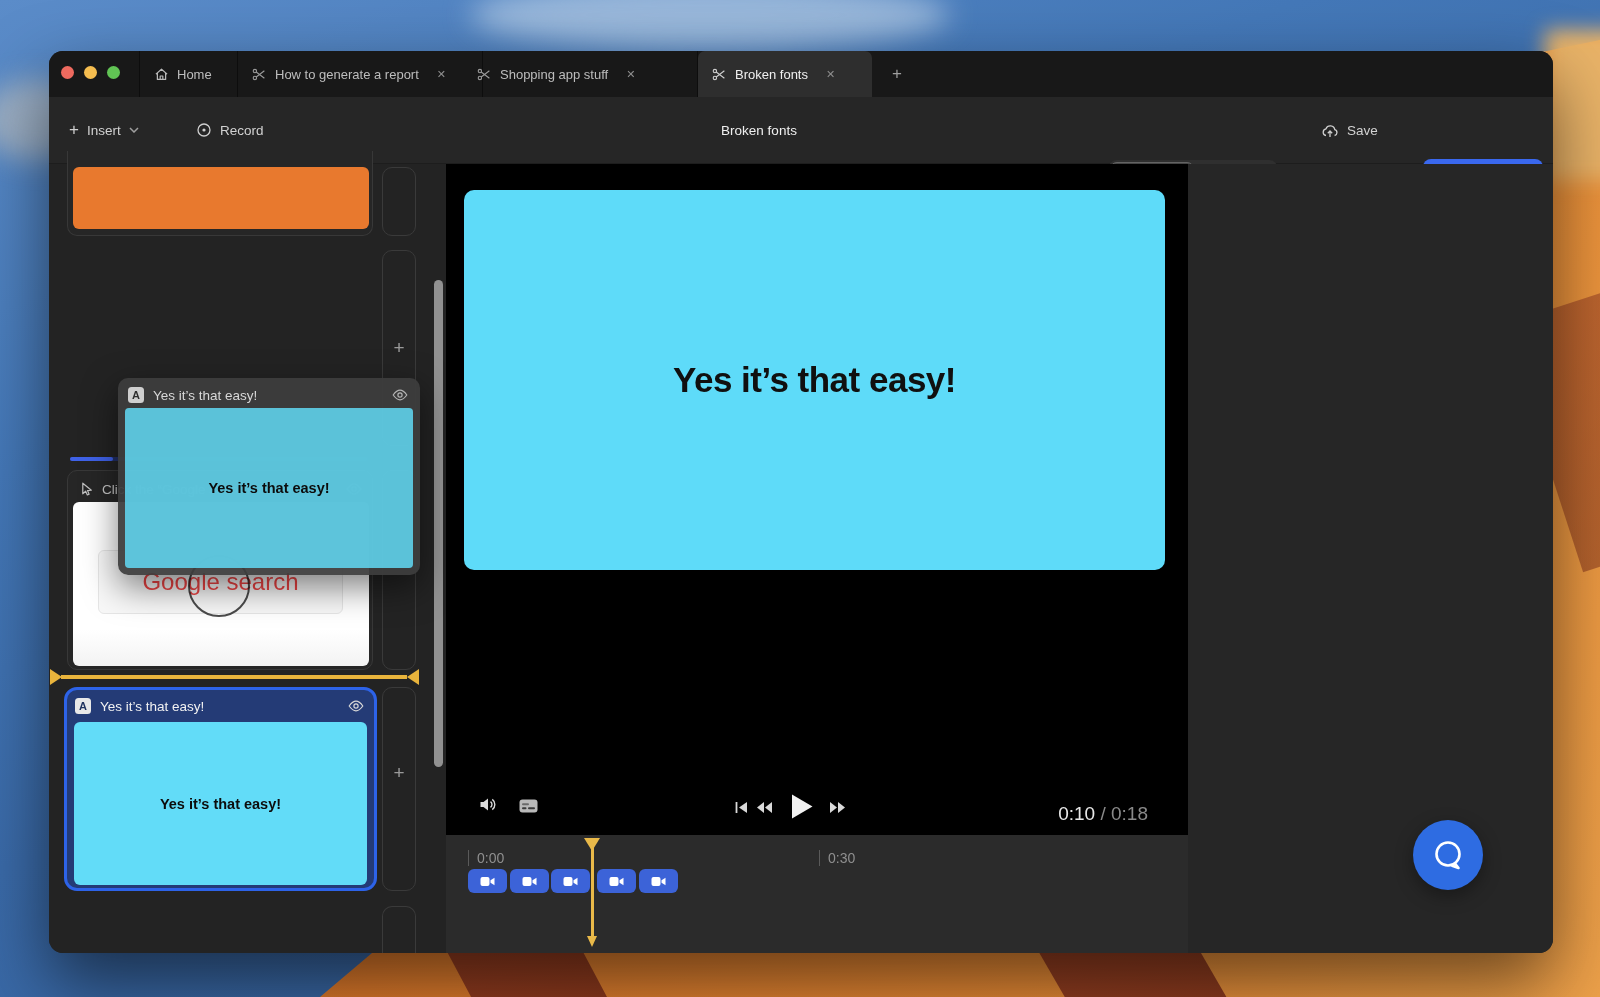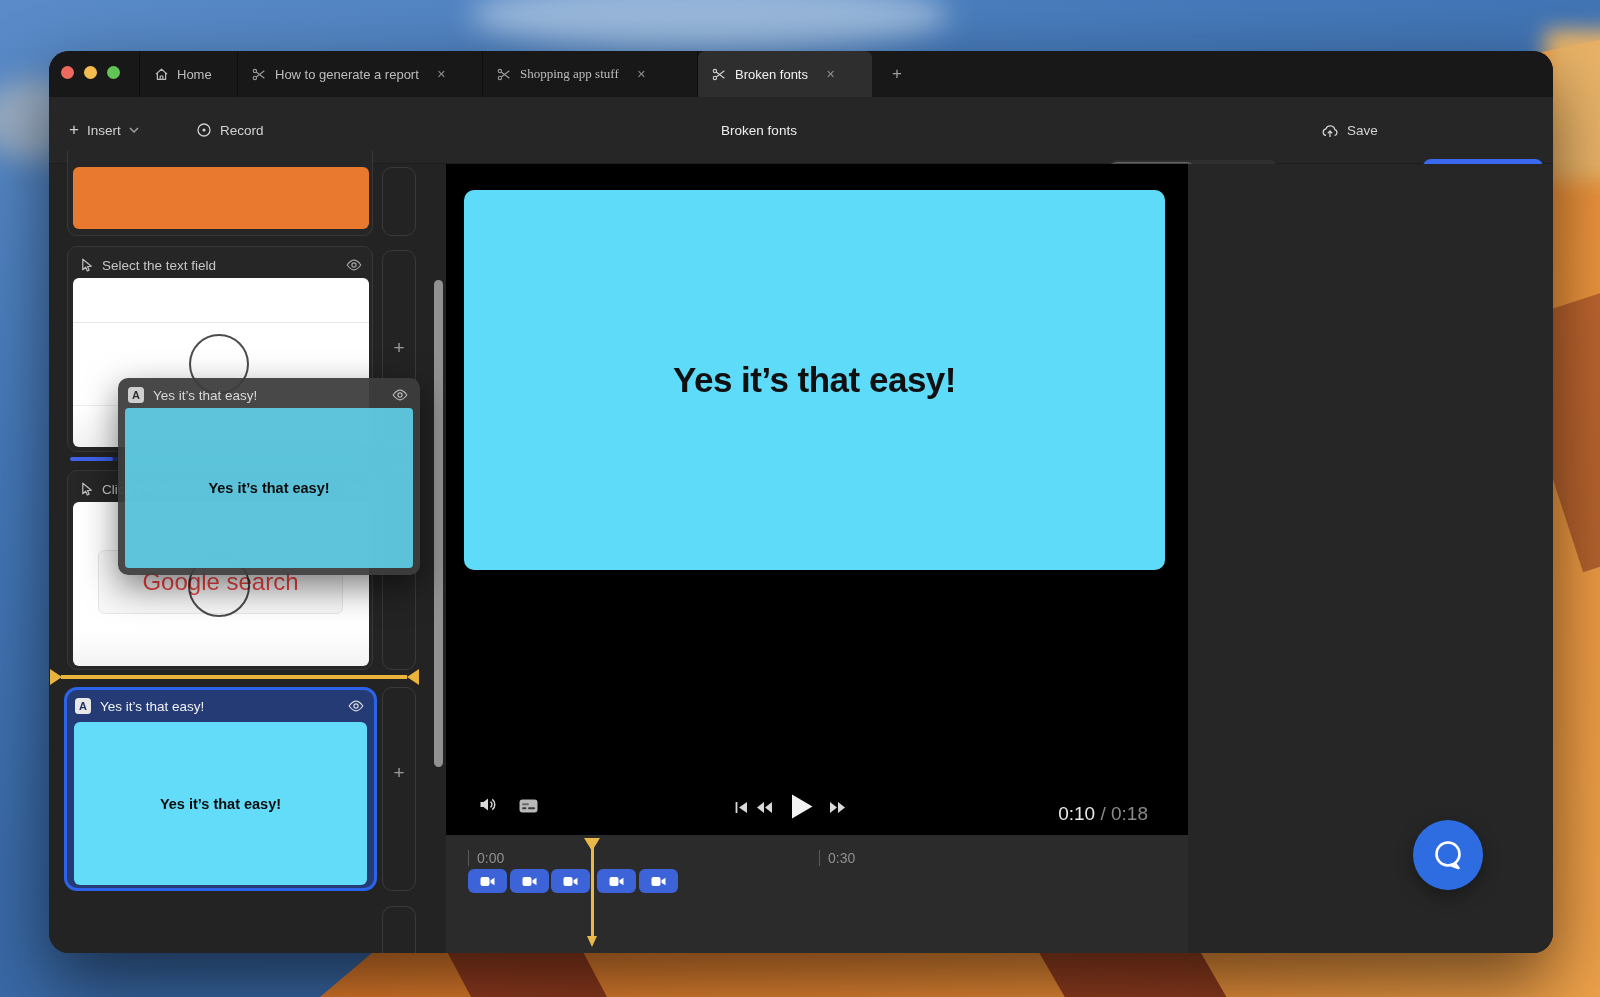--- a/index.html
+++ b/index.html
@@ -13,21 +13,21 @@
   .wp-band { position:absolute; background:linear-gradient(180deg,#8c3420,#7c2b18); opacity:.85; }
   #wp-band1 { left:470px; top:880px; width:120px; height:200px; transform:rotate(-28deg); }
   #wp-band2 { left:1060px; top:860px; width:140px; height:220px; transform:rotate(-30deg); }
   #wp-band3 { left:1540px; top:300px; width:120px; height:260px; transform:rotate(-18deg); opacity:.5; }
   .wp-cloud { position:absolute; border-radius:50%; filter:blur(14px); }
   #wp-cloud1 { left:470px; top:-20px; width:480px; height:70px; background:rgba(214,228,240,.55); }
   #wp-cloud2 { left:-20px; top:80px; width:110px; height:80px; background:rgba(240,222,196,.45); }
   #wp-corner { left:1545px; top:30px; width:80px; height:150px; background:#e9b368; filter:blur(10px); position:absolute; }
 
   
-  #window { position:absolute; left:49px; top:51px; width:1504px; height:902px; border-radius:20px;
+  #window { position:absolute; left:49px; top:51px; width:1504px; height:902px; border-radius:14px;
     background:#232323; box-shadow:0 30px 70px rgba(0,0,0,.55); overflow:hidden; }
 
   
   #tabbar { position:absolute; left:0; top:0; width:1504px; height:46px; background:#181818; }
   .tl { position:absolute; top:15px; width:13px; height:13px; border-radius:50%; }
   .tabdiv { position:absolute; top:0; width:1px; height:46px; background:#0d0d0d; }
   .tab { position:absolute; top:0; height:46px; display:flex; align-items:center; gap:8px; padding:0 14px;
     color:#bdbdbd; font-size:13px; }
   .tab.active { background:#2e2e2e; color:#f0f0f0; border-radius:7px 7px 0 0; }
   .tab .closex { margin-left:10px; color:#8e8e8e; font-size:11px; }
@@ -152,21 +152,21 @@
             <circle cx="3.1" cy="4.3" r="1.8" fill="none" stroke="#9a9a9a" stroke-width="1.2"></circle>
             <circle cx="3.1" cy="11.7" r="1.8" fill="none" stroke="#9a9a9a" stroke-width="1.2"></circle>
             <path d="M4.5 5.4 L13.2 12 M4.5 10.6 L13.2 4" stroke="#9a9a9a" stroke-width="1.2"></path>
           </svg>
       </span>
       <span>How to generate a report</span>
       <span class="closex">✕</span>
     </div>
     <div class="tabdiv" style="left:433px;"></div>
 
-    <div class="tab" style="left:434px; width:214px;font-family:Liberation Serif, serif;">
+    <div class="tab" style="left:414px; width:214px;">
       <span class="icon">
         <svg width="15" height="15" viewBox="0 0 16 16">
             <circle cx="3.1" cy="4.3" r="1.8" fill="none" stroke="#9a9a9a" stroke-width="1.2"></circle>
             <circle cx="3.1" cy="11.7" r="1.8" fill="none" stroke="#9a9a9a" stroke-width="1.2"></circle>
             <path d="M4.5 5.4 L13.2 12 M4.5 10.6 L13.2 4" stroke="#9a9a9a" stroke-width="1.2"></path>
           </svg>
       </span>
       <span>Shopping app stuff</span>
       <span class="closex">✕</span>
     </div>
@@ -258,41 +258,20 @@
 
   <div id="sidebar-bg"></div>
   <div id="player-bg"></div>
   <div id="timeline-bg"></div>
   <div id="right-panel"></div>
 
   <div class="card" style="top:100px; height:85px; border-radius:0 0 10px 10px; border-top:none;">
     <div class="thumb" style="top:16px; height:62px; background:#e8792e;"></div>
   </div>
 
-  <div class="card" style="top:195px; height:206px;">
-    <div class="card-label">
-      <span class="icon">
-        <svg width="13" height="15" viewBox="0 0 14 16">
-            <path d="M3 1.2 L3 12.6 L6.1 9.9 L7.9 13.9 L9.8 13 L8.1 9.2 L12.2 8.8 Z" fill="none" stroke="#c0c0c0" stroke-width="1.3" stroke-linejoin="round"></path>
-          </svg>
-      </span>
-      <span>Select the text field</span>
-      <span class="eye icon">
-        <svg width="16" height="16" viewBox="0 0 16 16">
-            <path d="M1.2 8 C3.6 4.6 6 3.2 8 3.2 C10 3.2 12.4 4.6 14.8 8 C12.4 11.4 10 12.8 8 12.8 C6 12.8 3.6 11.4 1.2 8 Z" fill="none" stroke="currentColor" stroke-width="1.2"></path>
-            <circle cx="8" cy="8" r="2.1" fill="none" stroke="currentColor" stroke-width="1.2"></circle>
-          </svg>
-      </span>
-    </div>
-    <div class="thumb" style="top:31px; height:169px;">
-      <div class="abs" style="left:0; top:44px; width:296px; height:1px; background:#e7e7e7;"></div>
-      <div class="abs" style="left:0; top:127px; width:296px; height:1px; background:#ededed;"></div>
-      <div class="click-circle" style="left:116px; top:56px; width:60px; height:60px;"></div>
-    </div>
-  </div>
 
   <div id="step-progress">
       <div></div>
     </div>
 
   <div class="card" style="top:419px; height:200px;">
     <div class="card-label">
       <span class="icon">
         <svg width="13" height="15" viewBox="0 0 14 16">
             <path d="M3 1.2 L3 12.6 L6.1 9.9 L7.9 13.9 L9.8 13 L8.1 9.2 L12.2 8.8 Z" fill="none" stroke="#c0c0c0" stroke-width="1.3" stroke-linejoin="round"></path>

